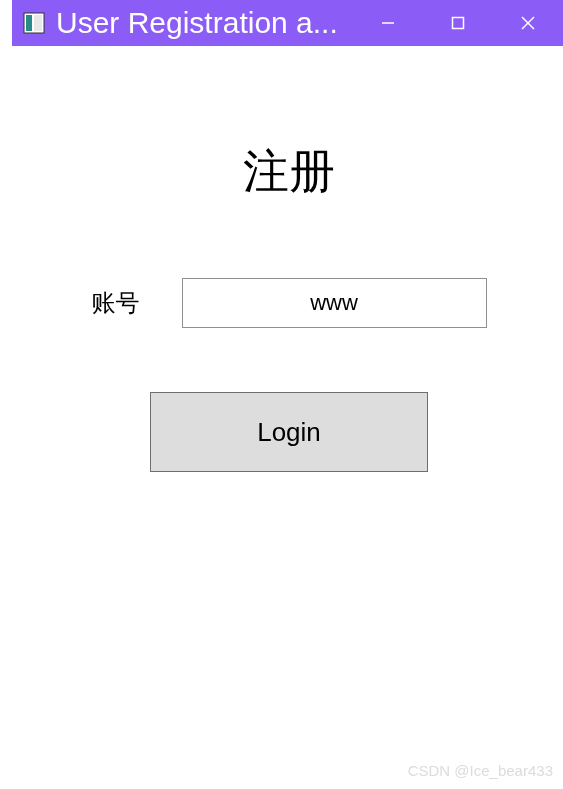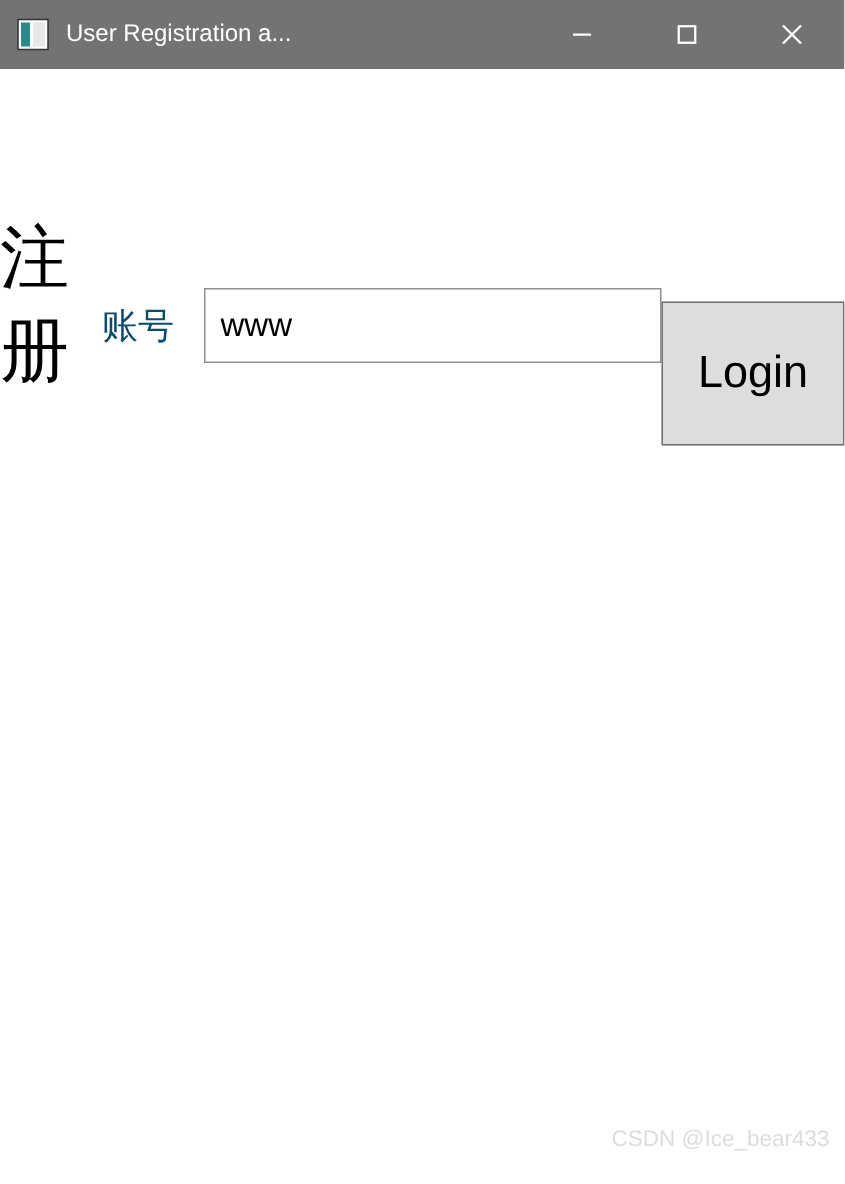--- a/index.html
+++ b/index.html
@@ -10,25 +10,26 @@
     body {
       width: 563px;
       height: 789px;
       font-family: "Microsoft YaHei", "Segoe UI", sans-serif;
       background: #ffffff;
       overflow: hidden;
       position: relative;
     }
     .titlebar {
       height: 46px;
-      background: #737373;
+      background: #8b5cf6;
       display: flex;
       align-items: center;
       color: #ffffff;
-      font-size: 16px;
+      font-size: 30px;
+      margin-left: 12px;
     }
     .titlebar-icon {
       width: 28px;
       height: 28px;
       margin-left: 8px;
       margin-right: 8px;
       display: flex;
       align-items: center;
       justify-content: center;
     }
@@ -46,50 +47,52 @@
       height: 100%;
       display: flex;
       align-items: center;
       justify-content: center;
       color: #ffffff;
       font-size: 18px;
     }
     .content {
       padding-top: 95px;
       display: flex;
-      flex-direction: row;
+      flex-direction: column;
       align-items: center;
+      margin-left: 15px;
     }
     .page-title {
       font-size: 46px;
       font-weight: 400;
       color: #000000;
       margin-bottom: 75px;
     }
     .form-row {
       display: flex;
       align-items: center;
       margin-bottom: 48px;
     }
     .form-label {
       width: 70px;
       font-size: 24px;
-      color: #0c4a6e;
-      text-align: right;
+      color: #000000;
+      text-align: left;
       margin-right: 20px;
     }
     .form-input {
       width: 305px;
       height: 50px;
       border: 1px solid #8f8f8f;
       font-size: 22px;
       padding: 0 10px;
       outline: none;
       background: #ffffff;
       font-family: inherit;
+      text-align: center;
     }
     .password-display {
       width: 305px;
       height: 50px;
       border: 1.5px solid #4a90d9;
       font-size: 22px;
       padding: 0 10px;
       background: #ffffff;
       display: flex;
       align-items: center;
@@ -103,35 +106,35 @@
     .caret {
       display: inline-block;
       width: 1px;
       height: 26px;
       background: #000;
       margin-left: 1px;
       vertical-align: middle;
     }
     .btn {
       width: 278px;
-      height: 96px;
+      height: 80px;
       background: #dddddd;
       border: 1px solid #6e6e6e;
-      font-size: 30px;
+      font-size: 26px;
       color: #000000;
       cursor: pointer;
       font-family: inherit;
       margin-top: 16px;
     }
     .btn + .btn {
       margin-top: 44px;
     }
     .watermark {
       position: absolute;
-      bottom: 21px;
+      bottom: 10px;
       right: 10px;
       font-size: 15px;
       color: #dcdcdc;
       font-family: sans-serif;
     }
   </style>
 </head>
 <body>
 
 <div class="titlebar">

